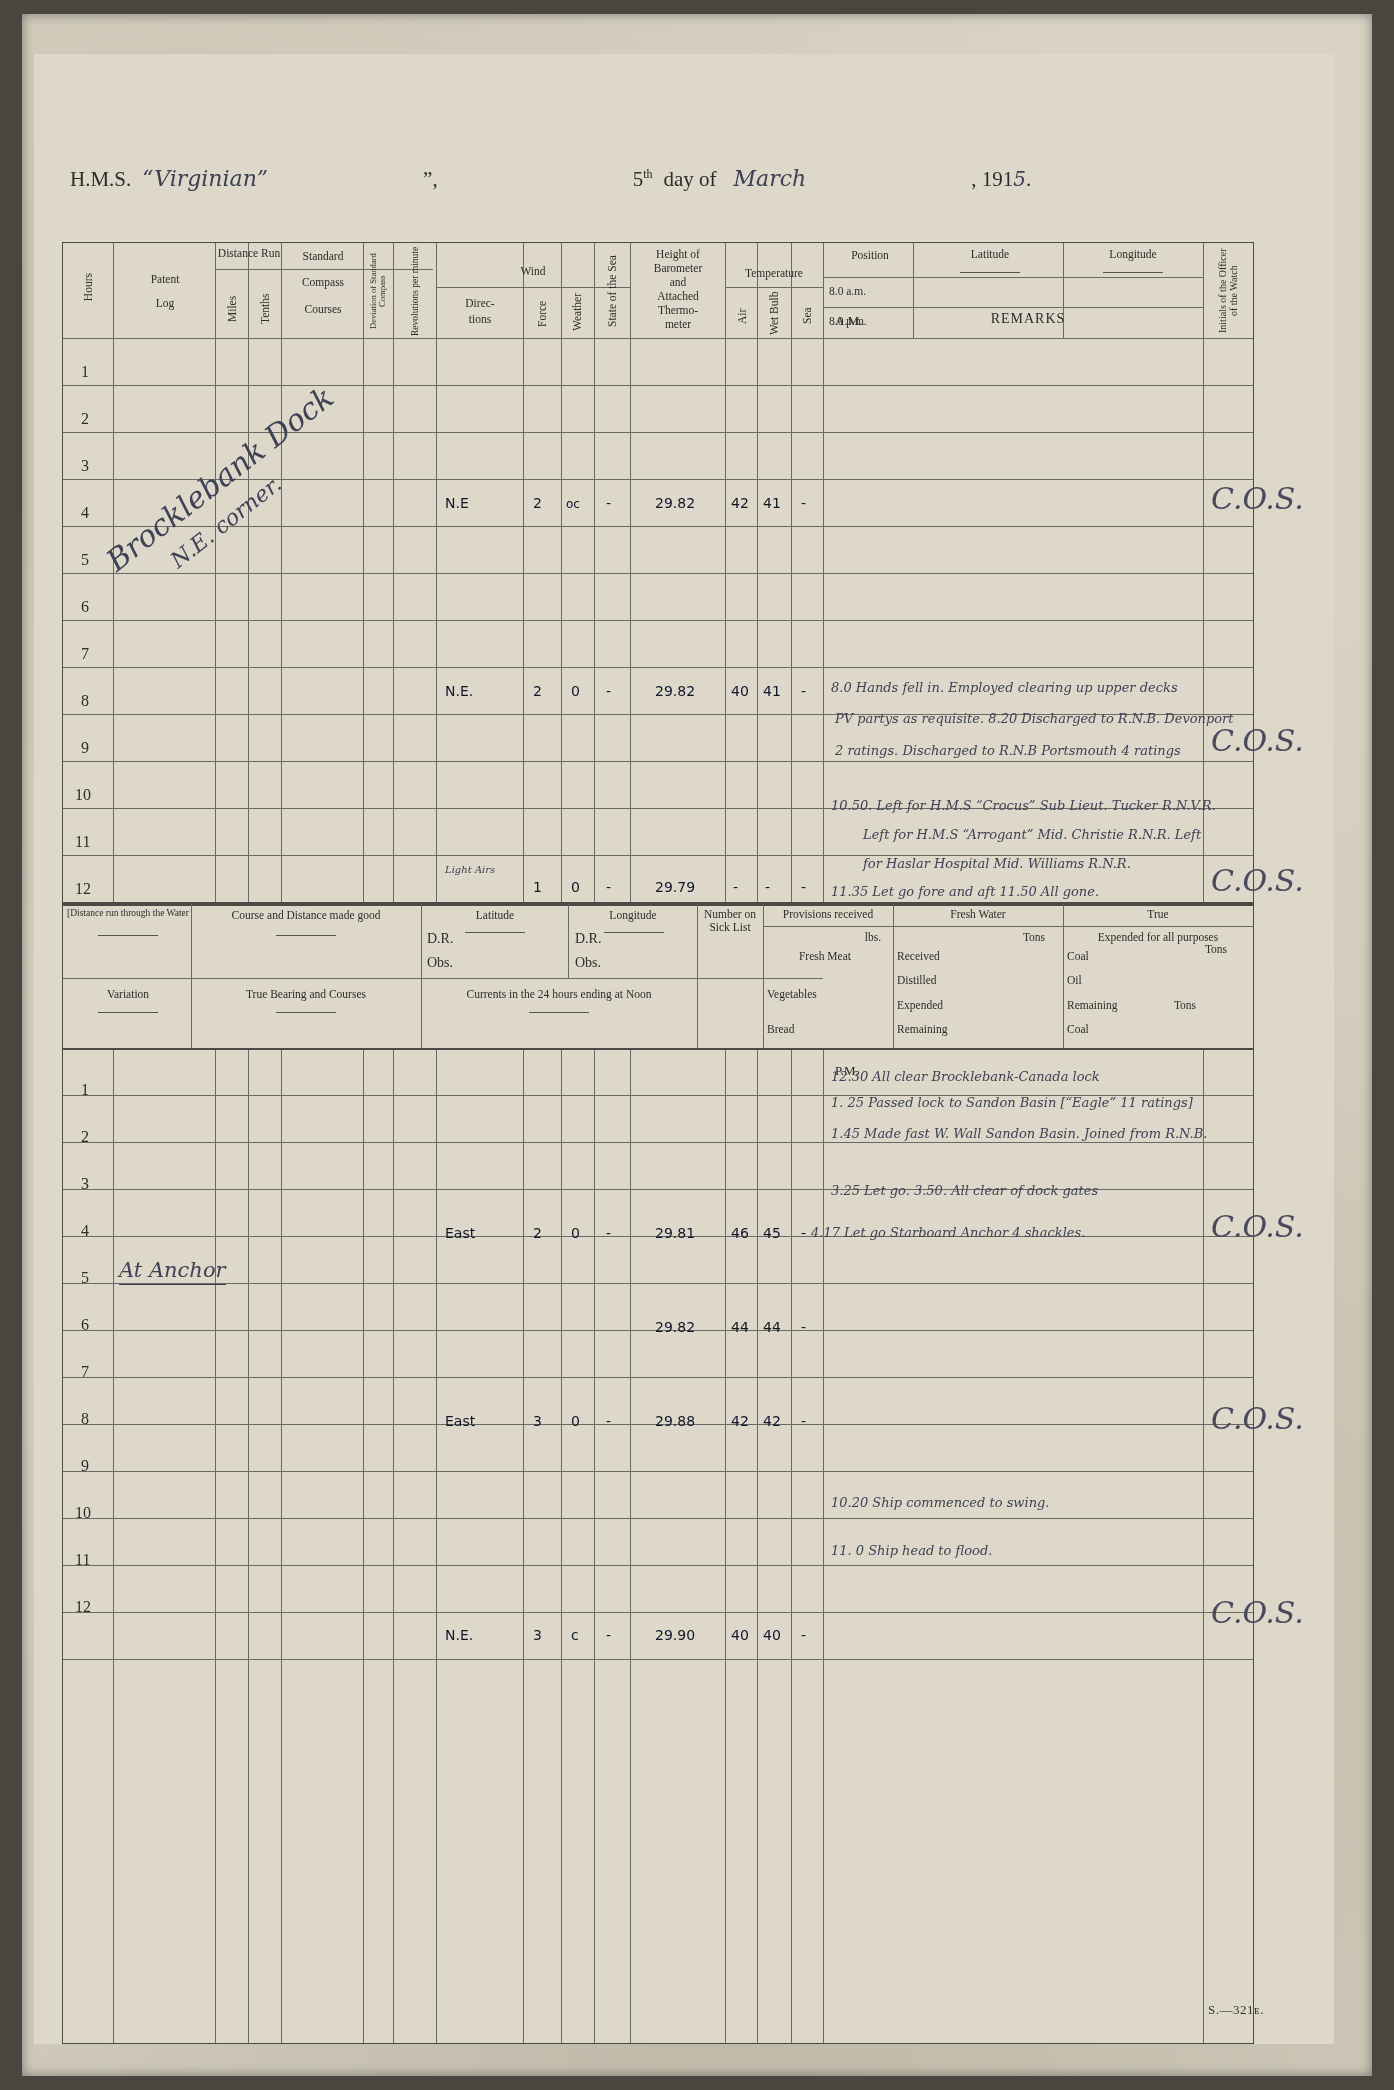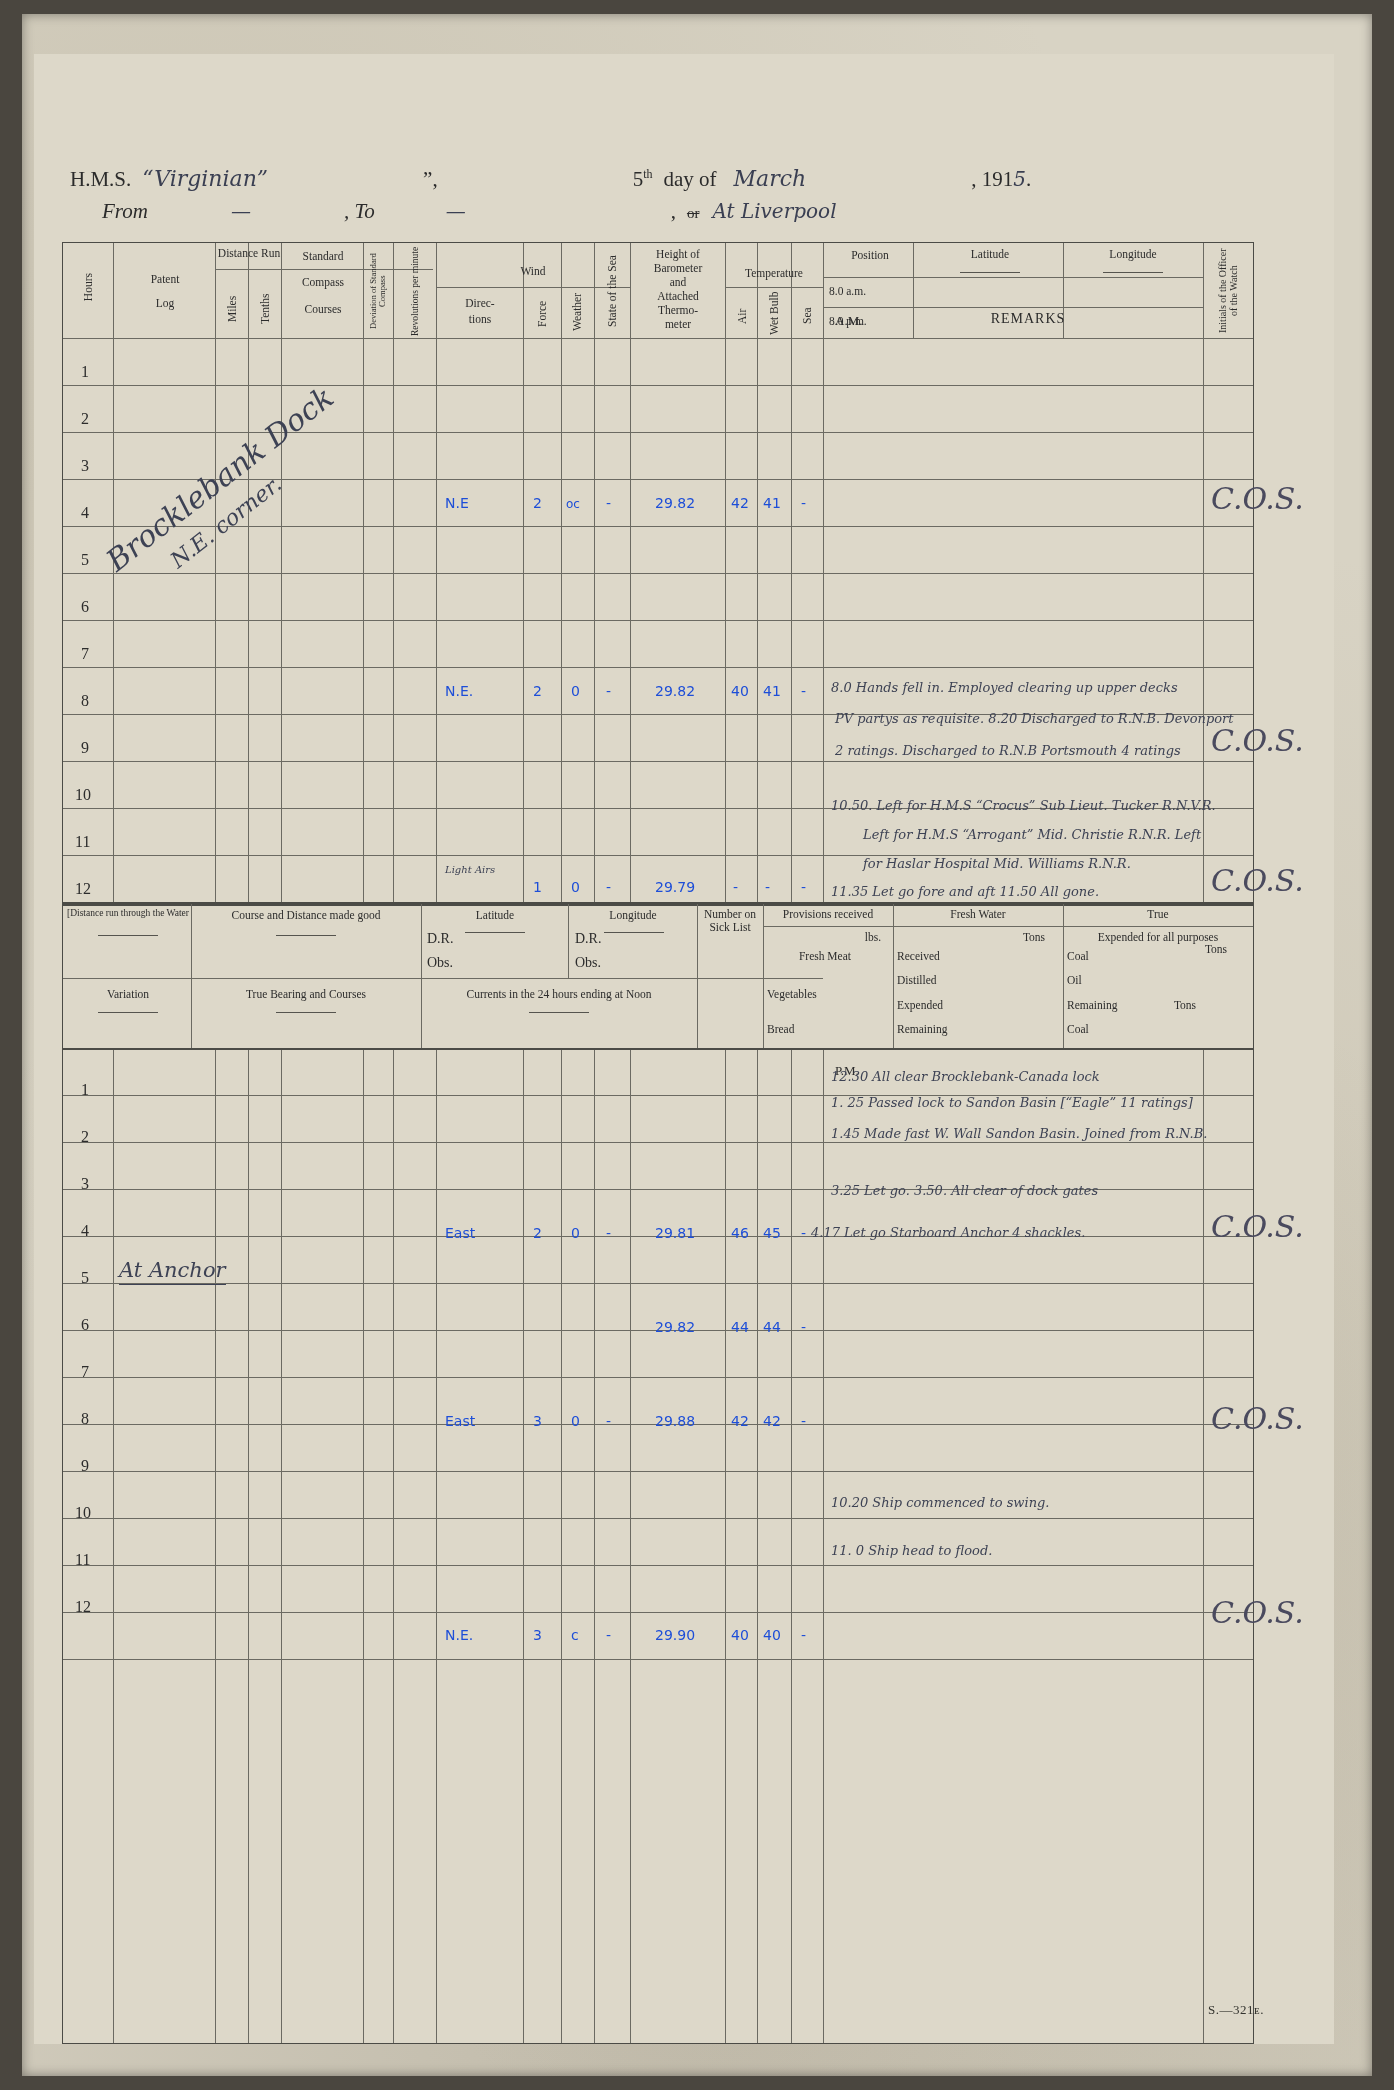--- a/index.html
+++ b/index.html
@@ -49,21 +49,21 @@
   .hand{
     position:absolute;font-family:"DejaVu Serif",serif;font-style:italic;
     color:#3d4254;font-size:15px;white-space:nowrap;
   }
   .hand.sm{font-size:13px;text-align:right;}
   .hand.xs{font-size:11.5px;}
   .initials{
     position:absolute;font-family:"DejaVu Serif",serif;font-style:italic;
     color:#4a4a5e;font-size:30px;
   }
-  .datarow{position:absolute;font-family:"DejaVu Sans",sans-serif;font-size:14px;color:#1d4ed8;white-space:nowrap;}
+  .datarow{position:absolute;font-family:"DejaVu Sans",sans-serif;font-size:14px;color:#0f172a;white-space:nowrap;}
   .footcode{position:absolute;right:70px;bottom:26px;font-size:13px;color:#33332e;letter-spacing:.5px;}
   .diag{
     position:absolute;font-family:"DejaVu Serif",serif;font-style:italic;
     color:#3d4254;white-space:nowrap;transform-origin:left bottom;
   }
   .smallrule{display:inline-block;border-bottom:1px solid #55544e;width:60px;height:9px;}
 </style>
 </head>
 <body>
 
@@ -72,29 +72,20 @@
 
     <div class="hdr">
       <div class="hdr-row1">
         <span class="lbl">H.M.S.</span>
         <span class="ink" style="font-size:22px;margin-left:6px;">“Virginian”</span>
         <span class="lbl" style="margin-left:150px;">”,</span>
         <span class="lbl" style="margin-left:190px;">5</span><span style="font-size:12px;vertical-align:super;">th</span>
         <span class="lbl" style="margin-left:6px;">day of</span>
         <span class="ink" style="font-size:22px;margin-left:12px;">March</span>
         <span class="lbl" style="margin-left:160px;">, 191</span><span class="ink">5</span><span class="lbl">.</span>
-      </div>
-      <div class="hdr-row2">
-        <span class="lbl" style="font-style:italic;">From</span>
-        <span class="ink" style="margin-left:78px;">—</span>
-        <span class="lbl" style="font-style:italic;margin-left:88px;">, To</span>
-        <span class="ink" style="margin-left:66px;">—</span>
-        <span class="lbl" style="margin-left:200px;">,</span>
-        <span class="lbl" style="text-decoration:line-through;margin-left:6px;font-size:15px;">or</span>
-        <span class="ink" style="margin-left:8px;font-size:20px;">At Liverpool</span>
       </div>
     </div>
 
     <div class="grid">
 
       <div class="vline" style="left:50px;"></div>
       <div class="vline" style="left:152px;"></div>
       <div class="vline" style="left:185px;"></div>
       <div class="vline" style="left:218px;"></div>
       <div class="vline" style="left:300px;"></div>

